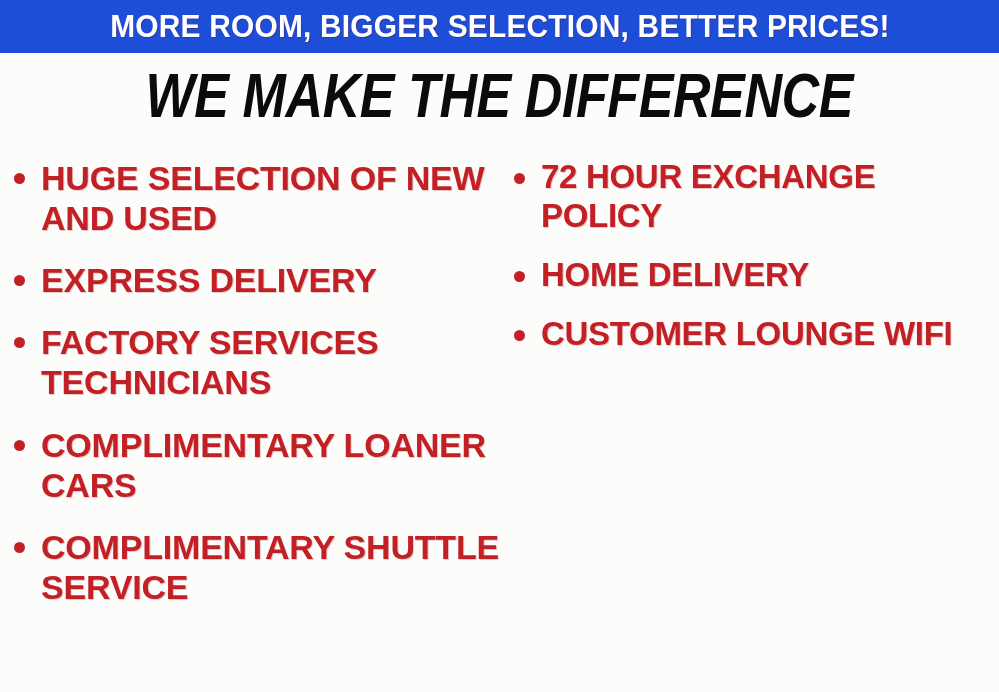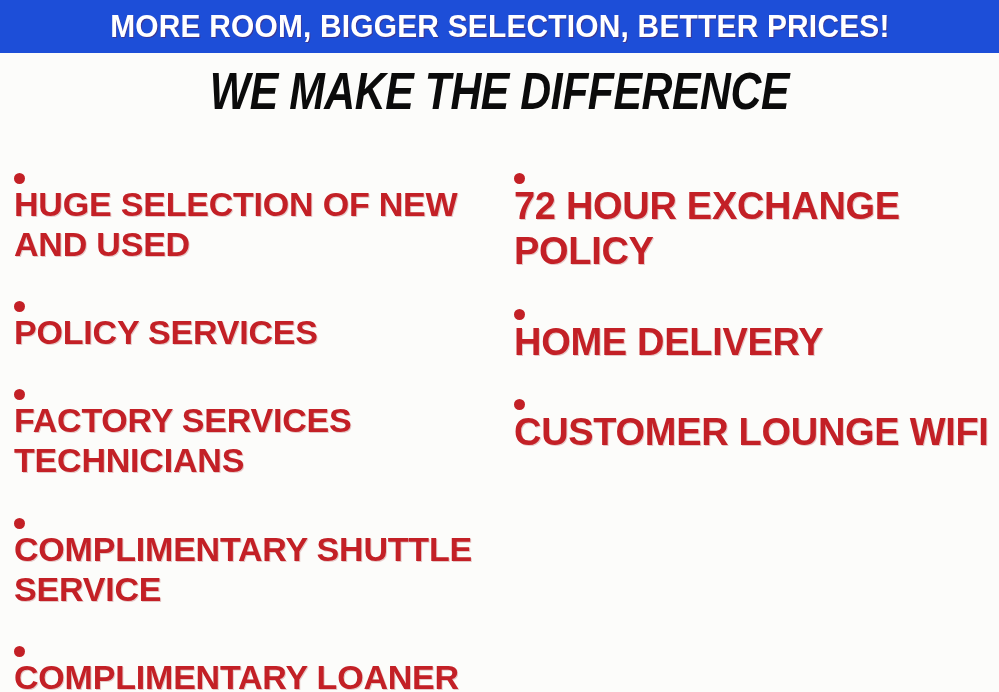--- a/index.html
+++ b/index.html
@@ -49,21 +49,21 @@
   .headline {
     position: absolute;
     left: 0;
     top: 68px;
     width: 999px;
     text-align: center;
     color: #0b0b0b;
     font-family: "Liberation Sans", sans-serif;
     font-weight: bold;
     font-style: italic;
-    font-size: 46px;
+    font-size: 56px;
     line-height: 1;
     letter-spacing: -0.5px;
     white-space: nowrap;
   }
   .headline span {
     display: inline-block;
     transform: scaleX(0.93) scaleY(1.12);
     transform-origin: center center;
   }
 
@@ -79,21 +79,20 @@
     position: absolute;
     top: 0;
   }
   .col-left  { left: 14px;  width: 490px; }
   .col-right { left: 514px; width: 485px; }
 
   .bullet-item {
     display: flex;
     align-items: flex-start;
     margin-bottom: 22px;
-    flex-direction: column;
   }
   .col-left  .bullet-item { margin-bottom: 22px; }
   .col-right .bullet-item { margin-bottom: 20px; }
 
   .bullet-dot {
     flex: 0 0 auto;
     width: 11px;
     height: 11px;
     border-radius: 50%;
     background: #c32026;
@@ -104,21 +103,21 @@
     flex: 1 1 auto;
     color: #c32026;
     font-family: "Liberation Sans", sans-serif;
     font-weight: bold;
     font-size: 34px;
     line-height: 1.18;
     letter-spacing: -0.2px;
     text-shadow: 1px 1px 0 rgba(150,20,25,0.22);
   }
   .col-right .bullet-text {
-    font-size: 38px;
+    font-size: 33px;
     letter-spacing: -0.3px;
   }
 </style>
 </head>
 <body>
 
 <div class="poster">
 
   <div class="banner">
     <div class="banner-text">MORE ROOM, BIGGER SELECTION, BETTER PRICES!</div>
@@ -132,36 +131,36 @@
 
     <div class="col col-left">
 
       <div class="bullet-item">
         <span class="bullet-dot"></span>
         <span class="bullet-text">HUGE SELECTION OF NEW AND USED</span>
       </div>
 
       <div class="bullet-item">
         <span class="bullet-dot"></span>
-        <span class="bullet-text">POLICY SERVICES</span>
+        <span class="bullet-text">EXPRESS DELIVERY</span>
       </div>
 
       <div class="bullet-item">
         <span class="bullet-dot"></span>
         <span class="bullet-text">FACTORY SERVICES TECHNICIANS</span>
       </div>
 
       <div class="bullet-item">
         <span class="bullet-dot"></span>
-        <span class="bullet-text">COMPLIMENTARY SHUTTLE SERVICE</span>
+        <span class="bullet-text">COMPLIMENTARY LOANER CARS</span>
       </div>
 
       <div class="bullet-item">
         <span class="bullet-dot"></span>
-        <span class="bullet-text">COMPLIMENTARY LOANER CARS</span>
+        <span class="bullet-text">COMPLIMENTARY SHUTTLE SERVICE</span>
       </div>
 
     </div>
 
     <div class="col col-right">
 
       <div class="bullet-item">
         <span class="bullet-dot"></span>
         <span class="bullet-text">72 HOUR EXCHANGE POLICY</span>
       </div>

